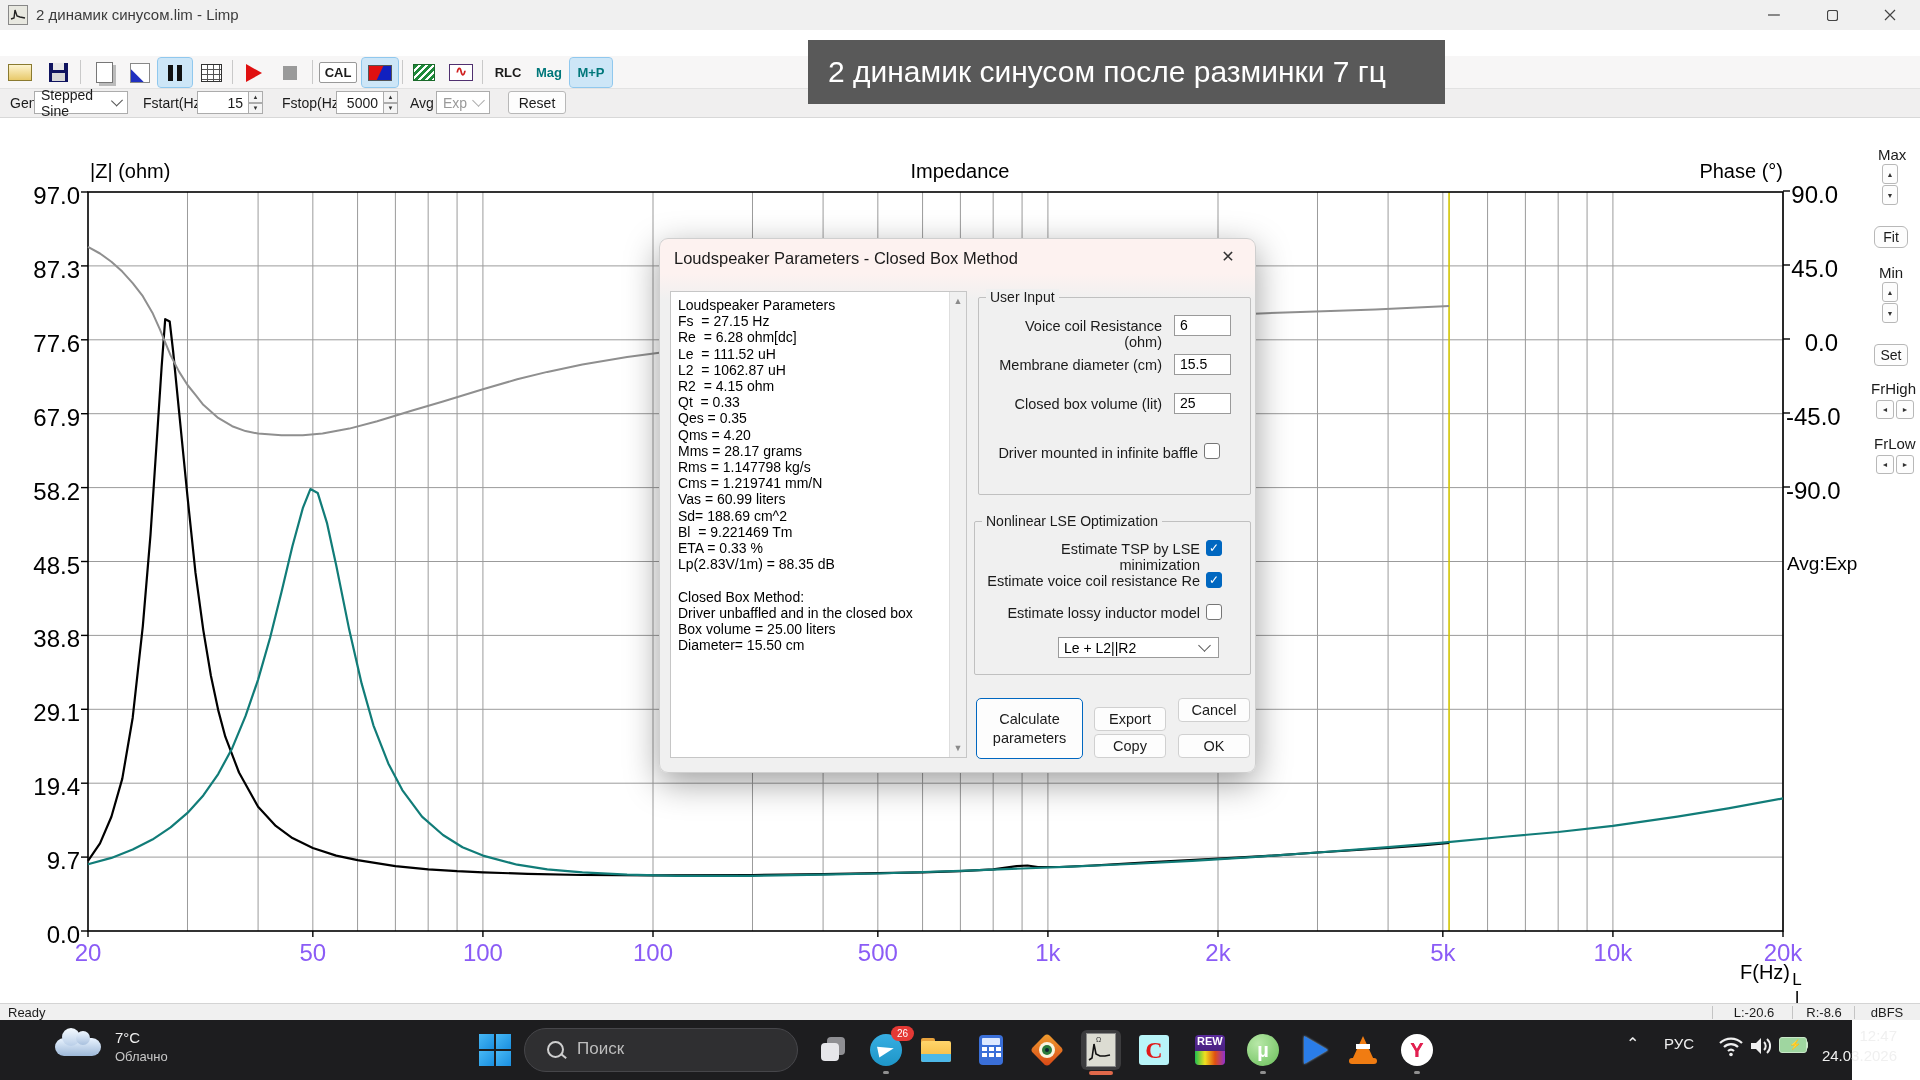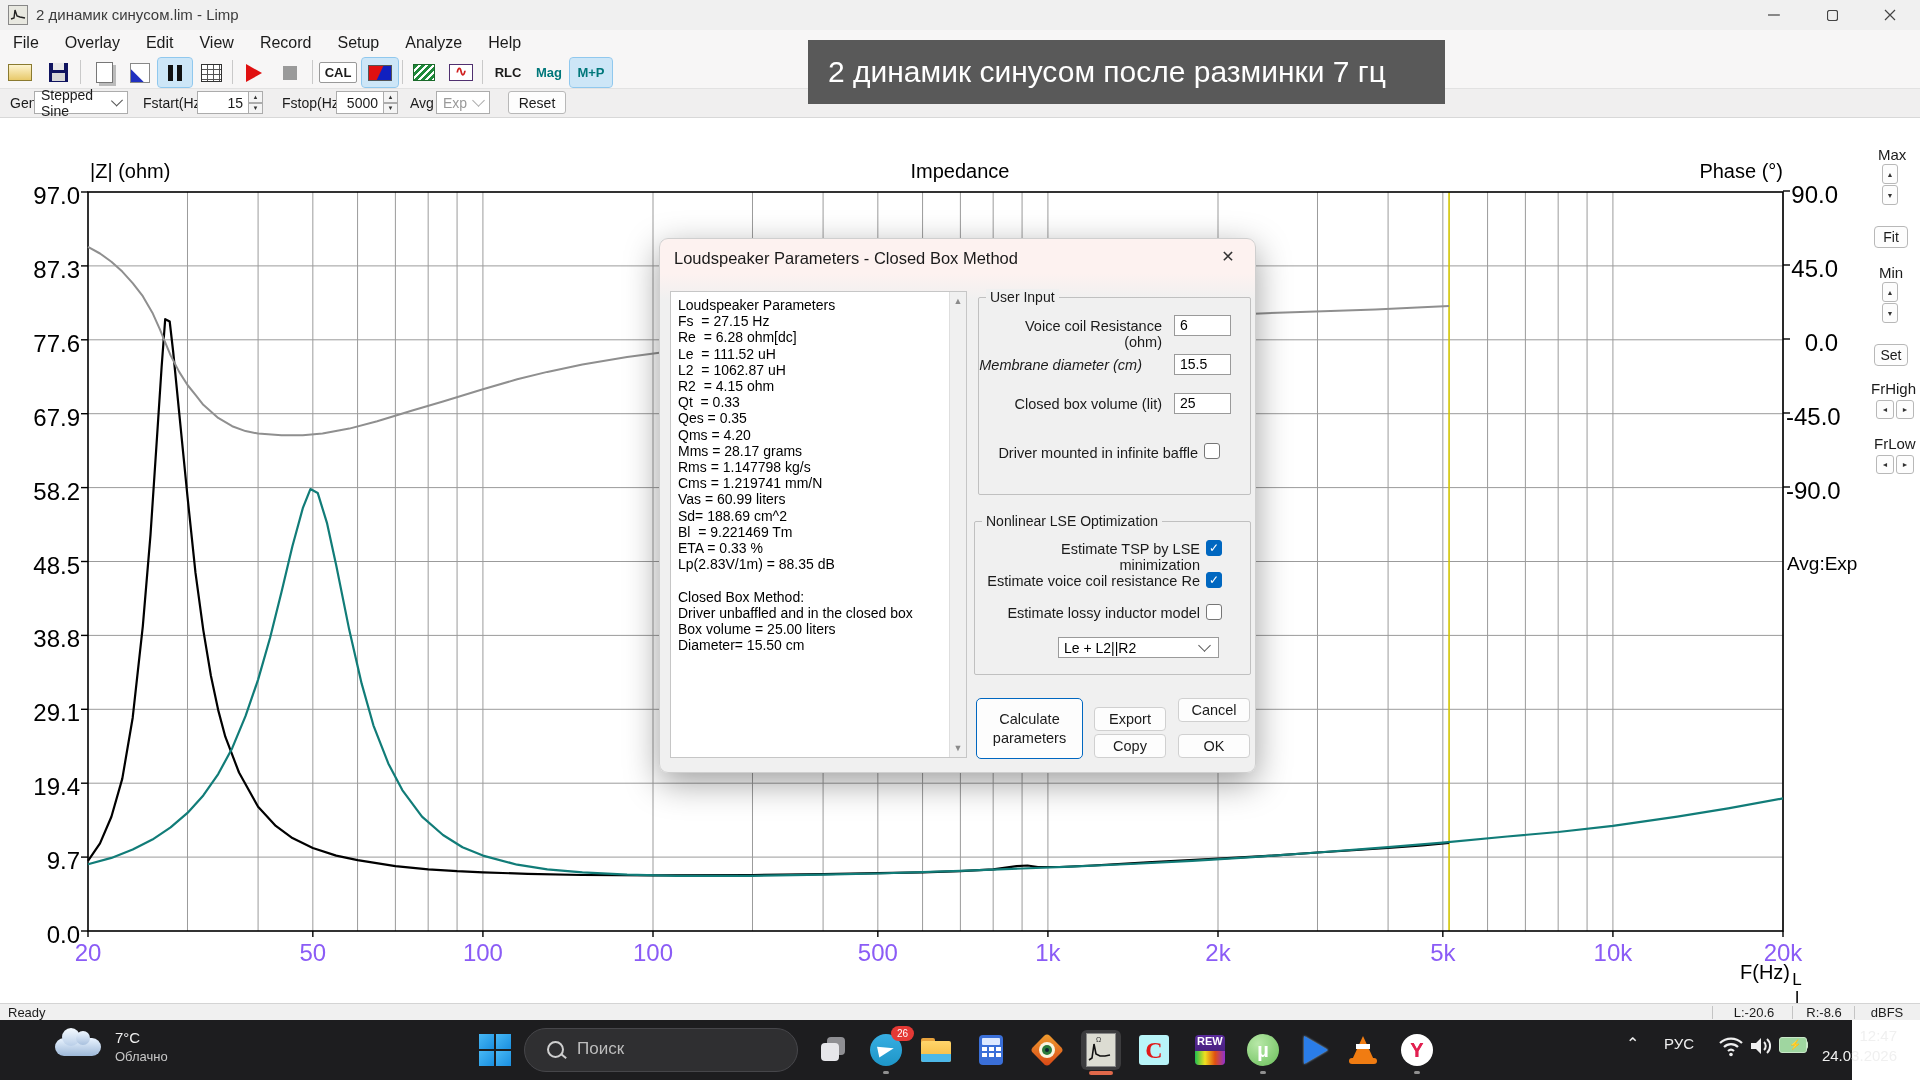--- a/index.html
+++ b/index.html
@@ -129,30 +129,20 @@
           <rect x="0.5" y="0.5" width="10" height="10" rx="2" fill="none" stroke="#444" stroke-width="1.2"></rect>
         </svg>
       </div>
     <div class="abs winbtn" style="left:1861px;">
         <svg width="12" height="12">
           <path d="M1 1 L11 11 M11 1 L1 11" stroke="#444" stroke-width="1.2"></path>
         </svg>
       </div>
   </div>
 
-  <div class="abs" id="menubar">
-      <div class="menu-item">File</div>
-      <div class="menu-item">Overlay</div>
-      <div class="menu-item">Edit</div>
-      <div class="menu-item">View</div>
-      <div class="menu-item">Record</div>
-      <div class="menu-item">Setup</div>
-      <div class="menu-item">Analyze</div>
-      <div class="menu-item">Help</div>
-    </div>
 
   <div class="abs" id="toolbar">
       <div class="tbtn" style="left: 4px; width: 32px;">
         <div class="g-open"></div>
       </div>
       <div class="tbtn" style="left: 42px; width: 32px;">
         <div class="g-save"></div>
       </div>
       <div class="tsep" style="left: 80px;"></div>
       <div class="tbtn" style="left: 88px; width: 32px;">
@@ -344,21 +334,21 @@
         <div>P</div>
       </div>
     <div class="ax-label" style="left:1787px;top:435px;font-size:19px;">Avg:Exp</div>
 
     <div id="right-panel">
         <div class="rp-label" style="left: 1878px; top: 28px;">Max</div>
         <div class="rp-spin" style="left: 1882px; top: 46px;">
           <div>▲</div>
           <div>▼</div>
         </div>
-        <div class="rp-btn" style="left: 1874px; top: 108px; width: 34px;">Fit</div>
+        <div class="rp-btn" style="left: 1874px; top: 108px; width: 34px; border-radius: 6px;">Fit</div>
         <div class="rp-label" style="left: 1879px; top: 146px;">Min</div>
         <div class="rp-spin" style="left: 1882px; top: 164px;">
           <div>▲</div>
           <div>▼</div>
         </div>
         <div class="rp-btn" style="left: 1874px; top: 226px; width: 34px;">Set</div>
         <div class="rp-label" style="left: 1871px; top: 262px;">FrHigh</div>
         <div class="rp-arrows" style="left: 1876px; top: 282px;">
           <div>◄</div>
           <div>►</div>
@@ -400,21 +390,21 @@
       <div id="dlg-scroll">
         <div class="scr-arrow" style="top:4px;">▲</div>
         <div class="scr-arrow" style="bottom:4px;">▼</div>
       </div>
     </div>
     <div id="dlg-right">
         <div class="grp" style="left: 318px; top: 58px; width: 271px; height: 196px;"></div>
         <div class="grp-legend" style="left: 326px; top: 50px;">User Input</div>
         <div class="fld-label" style="left: 330px; top: 79px; width: 172px;">Voice coil Resistance (ohm)</div>
         <div class="fld-input" style="left: 514px; top: 76px;">6</div>
-        <div class="fld-label" style="left: 310px; top: 118px; width: 172px; font-style: italic;">Membrane diameter (cm)</div>
+        <div class="fld-label" style="left: 330px; top: 118px; width: 172px;">Membrane diameter (cm)</div>
         <div class="fld-input" style="left: 514px; top: 115px;">15.5</div>
         <div class="fld-label" style="left: 330px; top: 157px; width: 172px;">Closed box volume (lit)</div>
         <div class="fld-input" style="left: 514px; top: 154px;">25</div>
         <div class="fld-label" style="left: 330px; top: 206px; width: 208px;">Driver mounted in infinite baffle</div>
         <div class="cb off" style="left: 544px; top: 204px;"></div>
         <div class="grp" style="left: 314px; top: 282px; width: 275px; height: 152px;"></div>
         <div class="grp-legend" style="left: 322px; top: 274px;">Nonlinear LSE Optimization</div>
         <div class="fld-label" style="left: 322px; top: 302px; width: 218px;">Estimate TSP by LSE minimization</div>
         <div class="cb on" style="left: 546px; top: 301px;">✓</div>
         <div class="fld-label" style="left: 322px; top: 334px; width: 218px;">Estimate voice coil resistance Re</div>

